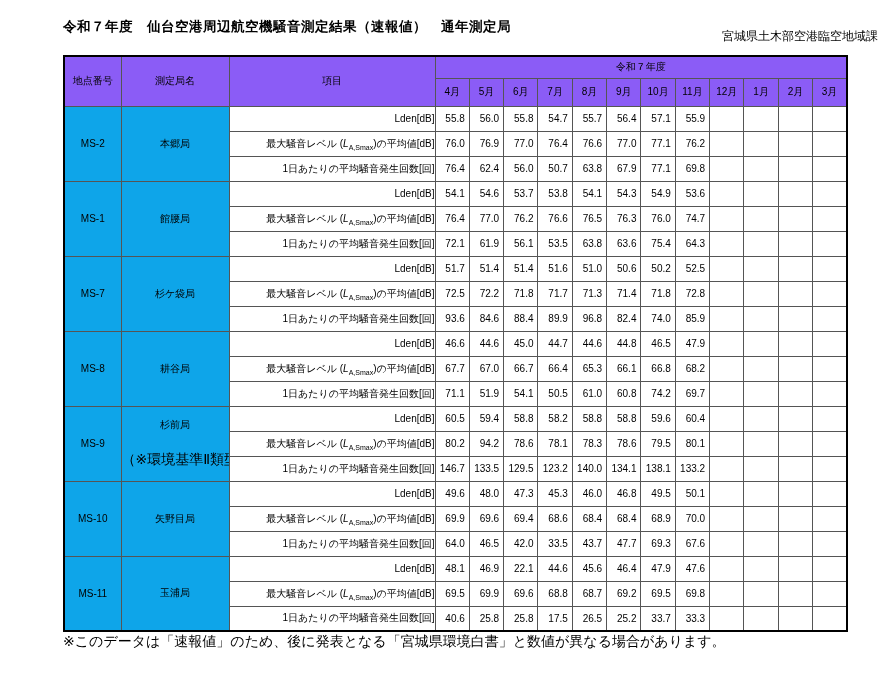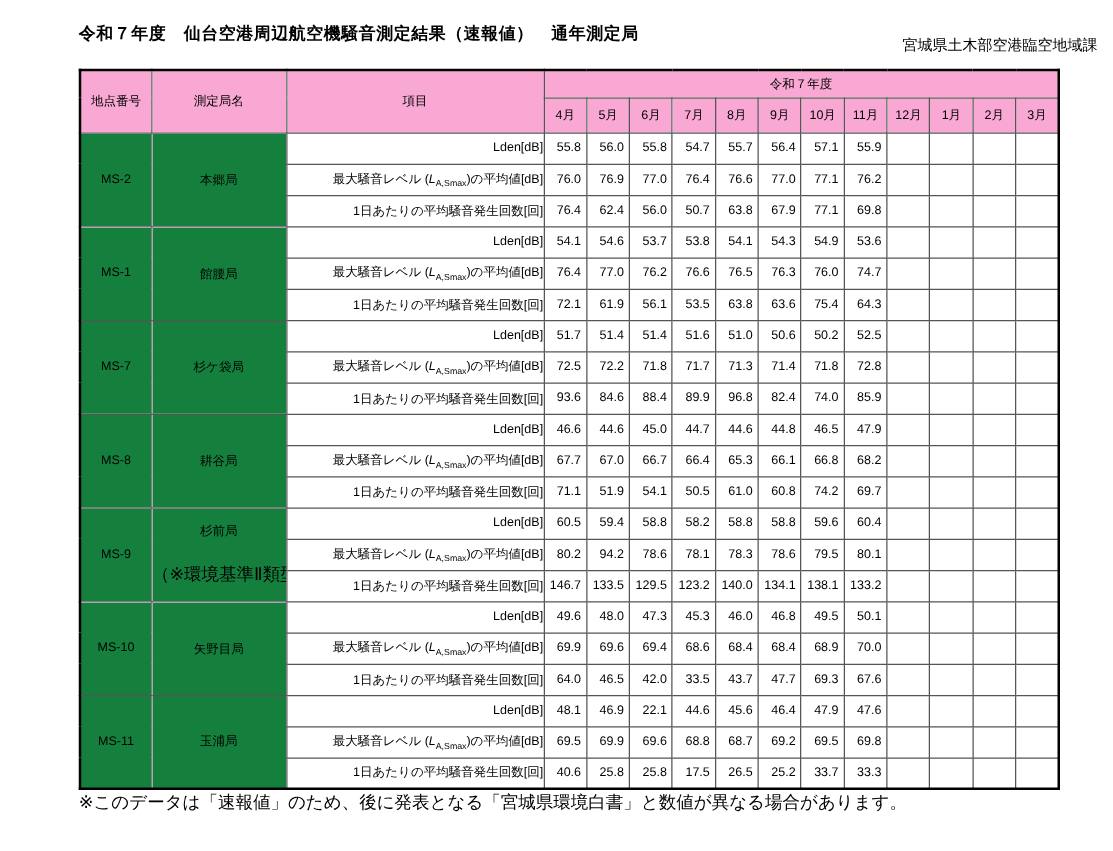--- a/index.html
+++ b/index.html
@@ -34,24 +34,24 @@
   }
   table.noise { border: 2px solid #000; }
   thead th {
     background: #d8d8d8;
     font-weight: normal;
     text-align: center;
     border: 1px solid #333;
   }
   thead tr.hrow1 th { height: 22px; }
   thead tr.hrow2 th { height: 28px; }
-  th.col-head { background: #f9a8d4; }
+  th.col-head { background: #8b5cf6; }
   tbody tr { height: 25px; }
   tbody tr.group-start td { border-top: 1.8px solid #000; }
-  td.station-id, td.station-name { text-align: center; background: #15803d; border-left: 1px solid #333; border-right: 1px solid #333; }
+  td.station-id, td.station-name { text-align: center; background: #0ea5e9; border-left: 1px solid #333; border-right: 1px solid #333; }
   td.station-name .name2 { font-size: 14px; margin-top: 19px; }
   td.item-label { text-align: right; padding-left: 4px; border-right: 1.5px solid #333; }
   td.item-label .sym { font-style: italic; }
   td.item-label sub { font-size: 7px; }
   td.value-cell { text-align: right; padding-right: 4px; }
   .footnote {
     position: absolute; left: 63px; top: 633px;
     font-size: 14px;
   }
 </style>

